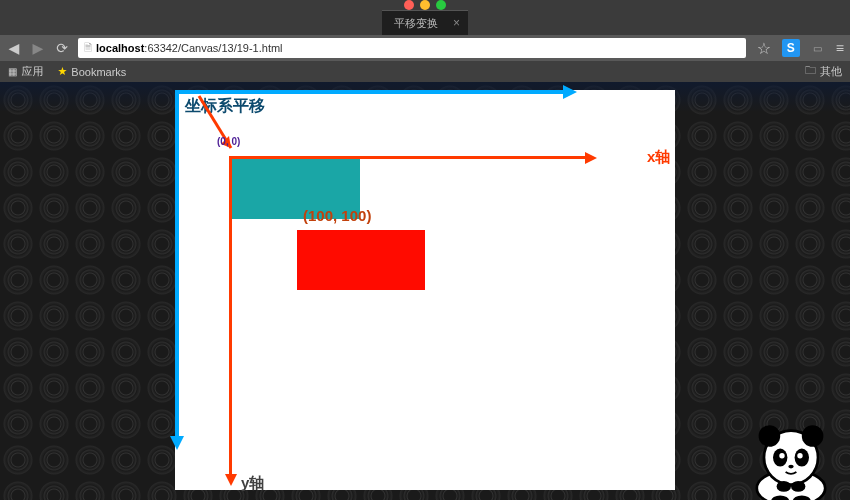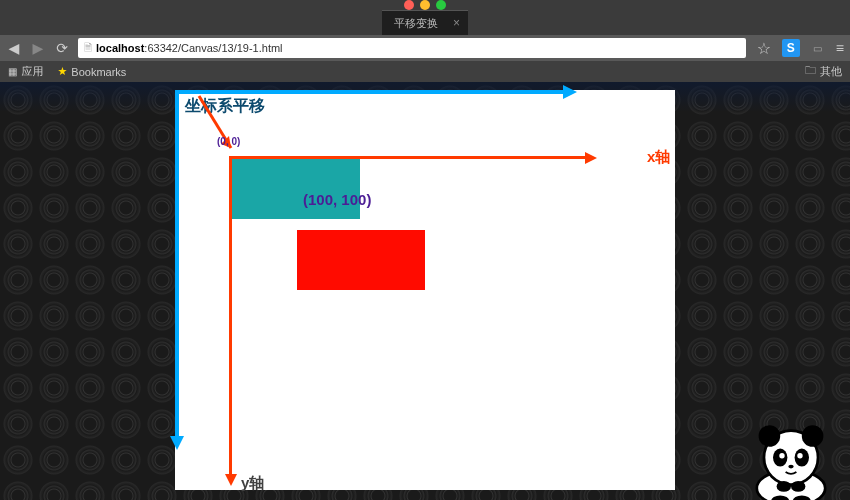--- a/index.html
+++ b/index.html
@@ -54,21 +54,21 @@
   .axis-red-x { position: absolute; left: 54px; top: 66px; width: 358px; height: 3px; background: #ff3a00; }
   .arrow-red-right { position: absolute; left: 410px; top: 62px; width: 0; height: 0; border-left: 12px solid #ff3a00; border-top: 6px solid transparent; border-bottom: 6px solid transparent; }
   .xlabel { position: absolute; left: 424px; top: 58px; color: #ff3a00; font-size: 15px; font-weight: bold; margin-left: 48px; }
   
   .axis-red-y { position: absolute; left: 54px; top: 66px; width: 3px; height: 320px; background: #ff3a00; }
   .arrow-red-down { position: absolute; left: 50px; top: 384px; width: 0; height: 0; border-top: 12px solid #ff3a00; border-left: 6px solid transparent; border-right: 6px solid transparent; }
   .ylabel { position: absolute; left: 66px; top: 384px; color: #404040; font-size: 15px; font-weight: bold; }
   
   .rect-teal { position: absolute; left: 57px; top: 69px; width: 128px; height: 60px; background: #1aa6a6; }
   .rect-red { position: absolute; left: 122px; top: 140px; width: 128px; height: 60px; background: #ff0b00; }
-  .shift-label { position: absolute; left: 128px; top: 101px; color: #4c1d95; font-size: 15px; font-weight: bold; }
+  .shift-label { position: absolute; left: 128px; top: 117px; color: #c2410c; font-size: 15px; font-weight: bold; }
   
   
   .panda { position: absolute; right: 4px; bottom: 2px; width: 110px; height: 90px; }
   .panda svg { width: 100%; height: 100%; }
 </style>
 </head>
 <body>
 
 <div class="browser-top">
   <div class="traffic-lights">

